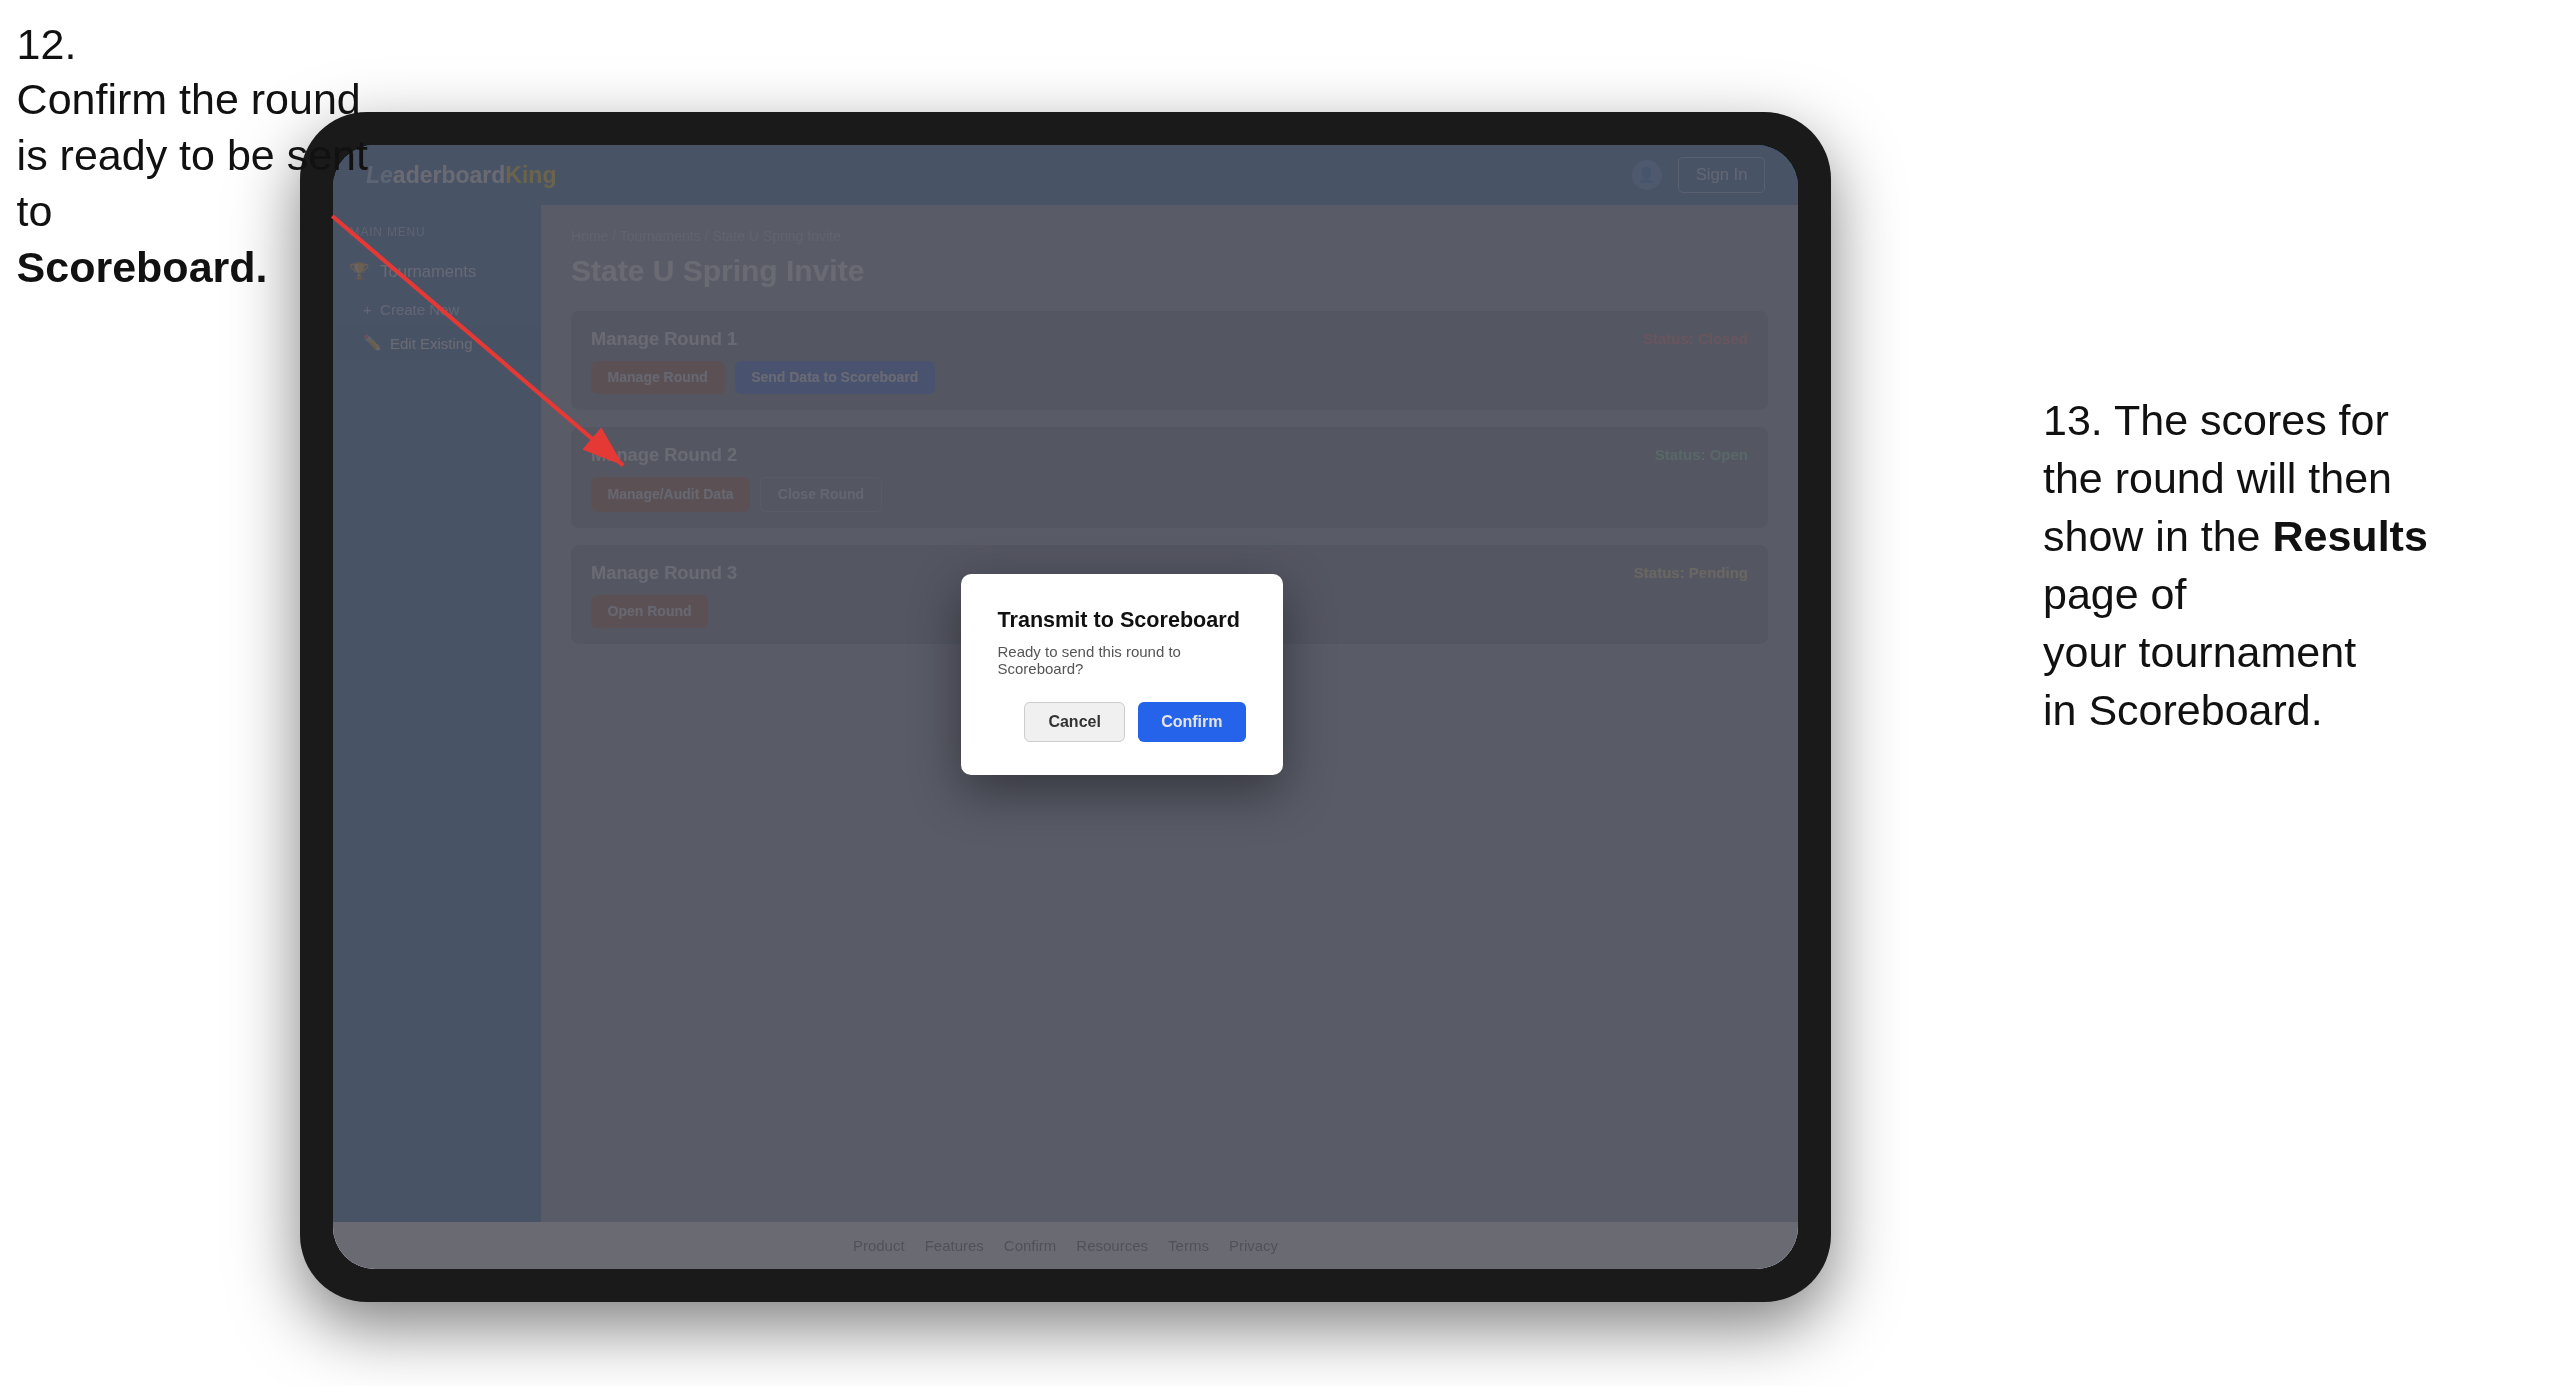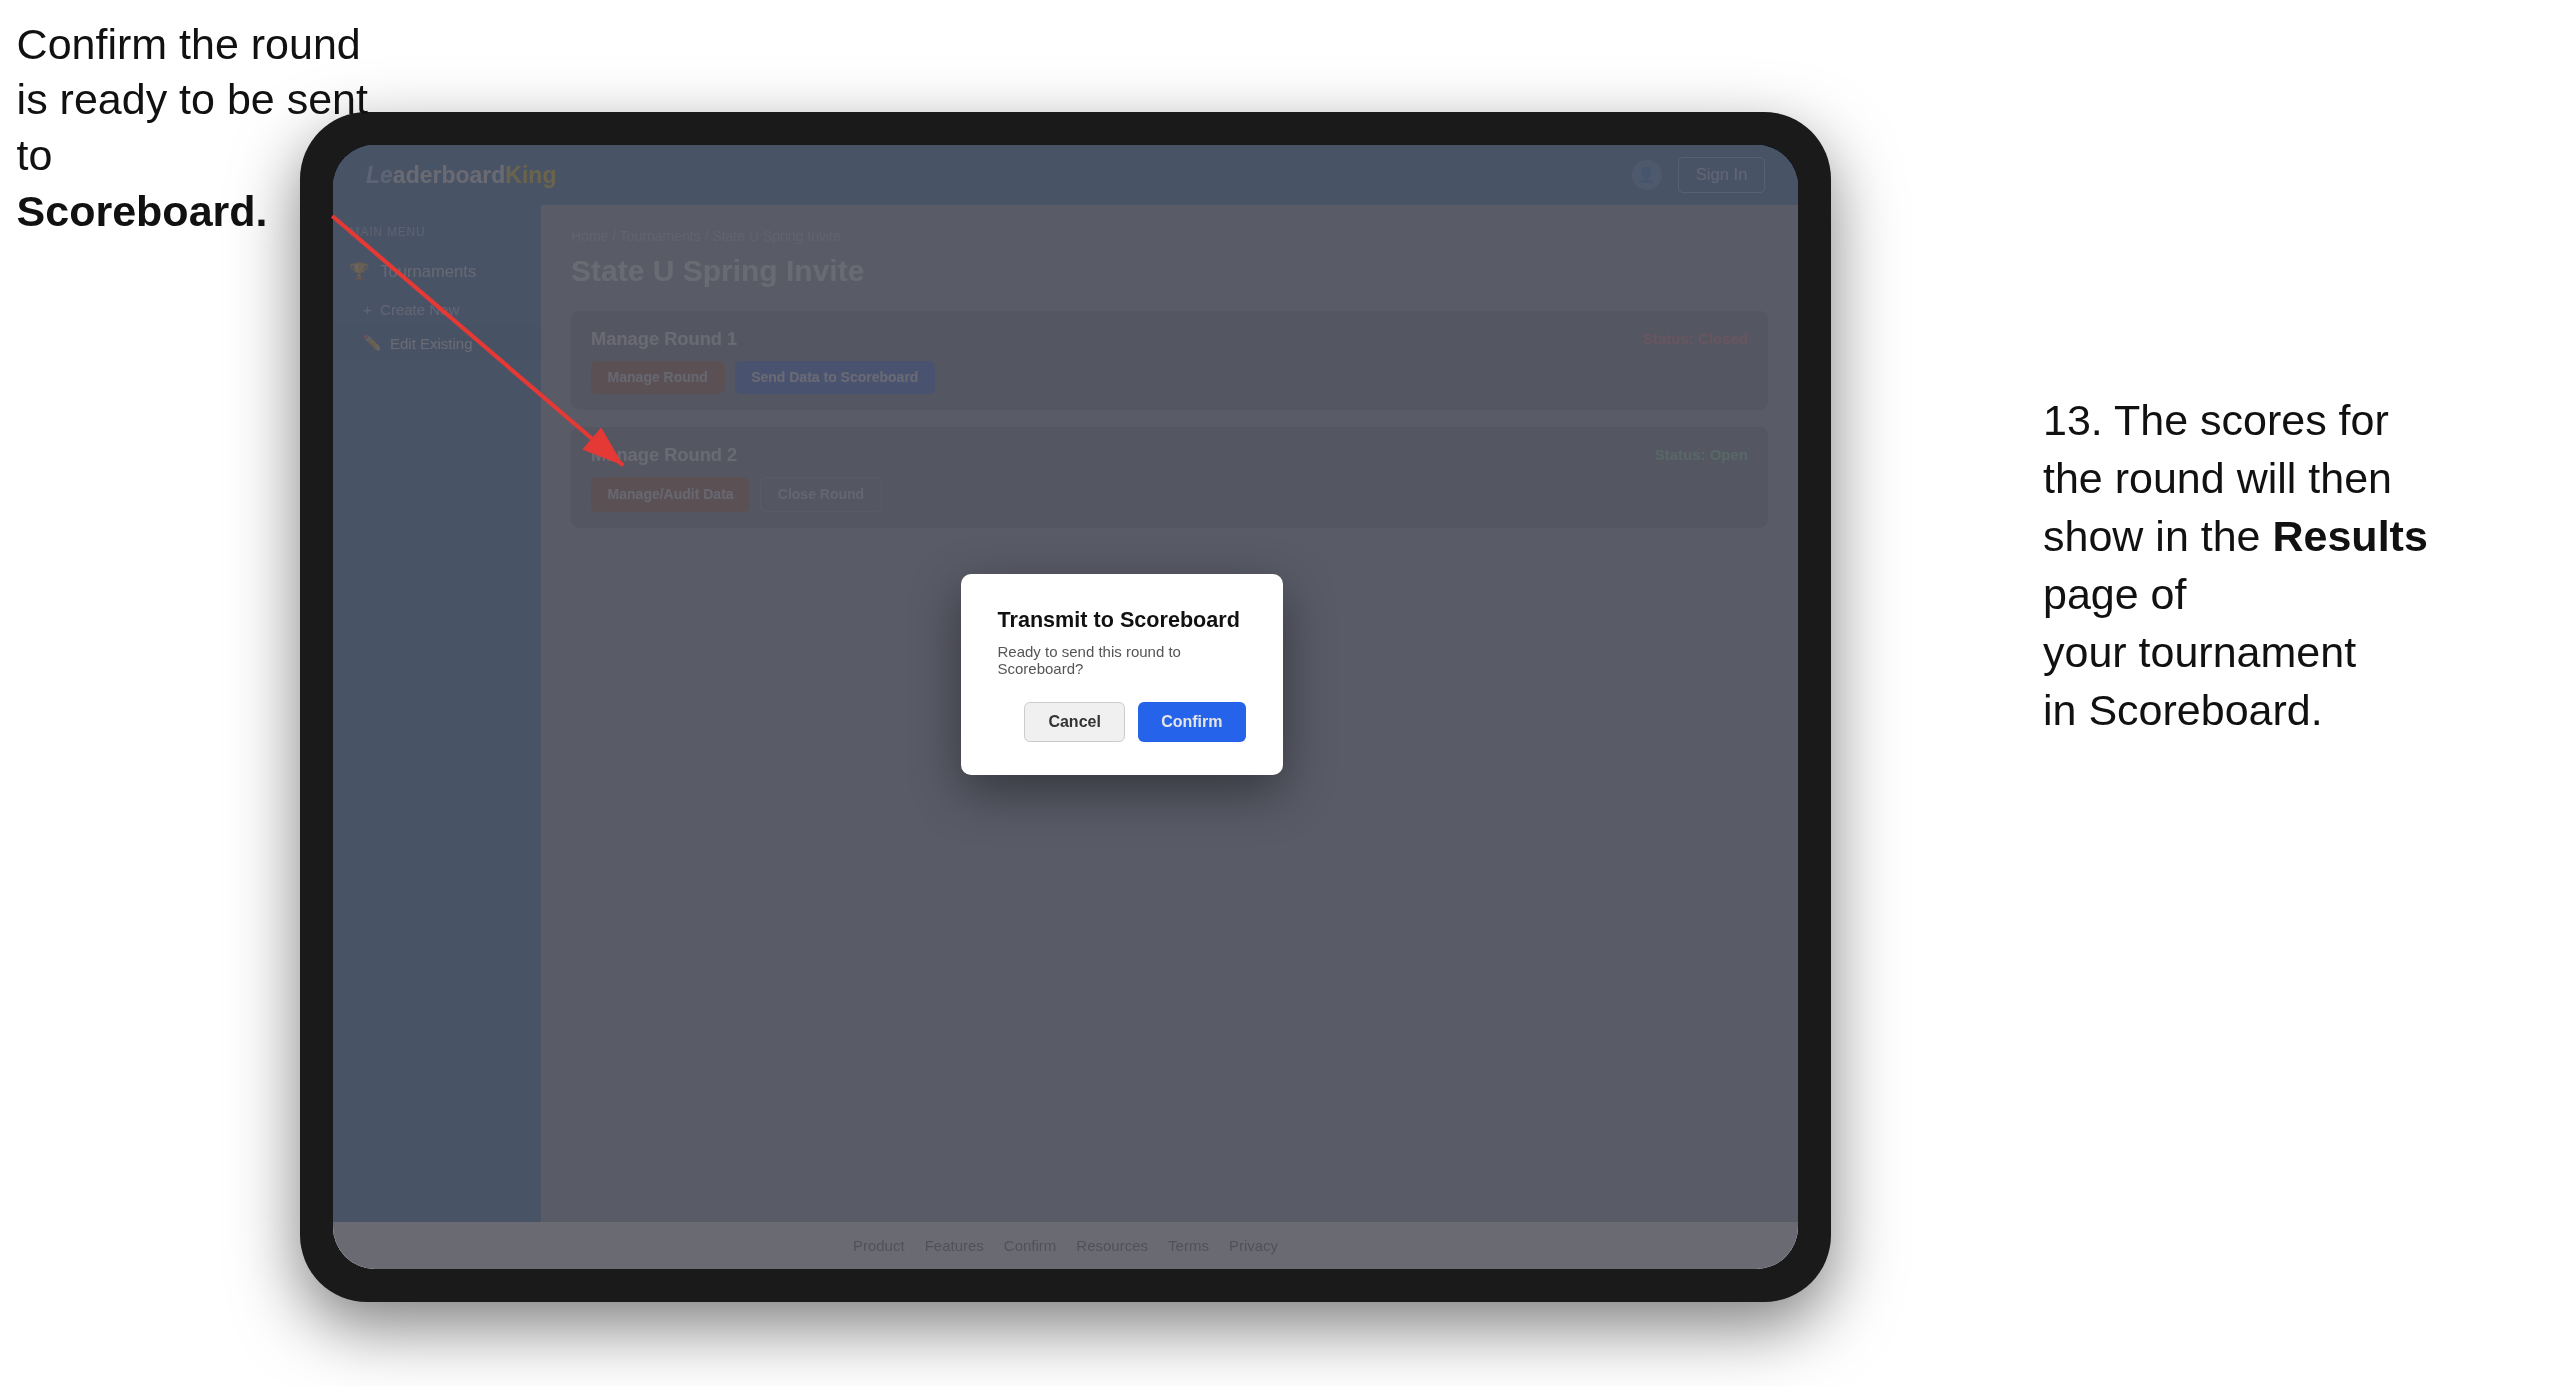--- a/index.html
+++ b/index.html
@@ -348,20 +348,21 @@
     .red-arrow {
       position: absolute;
       z-index: 30;
       pointer-events: none;
     }
   </style>
 </head>
 <body>
 
 <div class="annotation-top-left">
+  <div>12.</div>
   <span>Confirm the round</span><br>
   <span>is ready to be sent to</span><br>
   <strong>Scoreboard.</strong>
 </div>
 
 <div class="annotation-right">
   <span>13.</span>
   <span>The scores for</span><br>
   <span>the round will then</span><br>
   <span>show in the</span>
@@ -427,20 +428,29 @@
             <div class="round-header">
               <span class="round-title">Manage Round 2</span>
               <span class="status-badge status-open">Status: Open</span>
             </div>
             <div class="round-buttons">
               <button class="btn btn-brown">Manage/Audit Data</button>
               <button class="btn btn-outline">Close Round</button>
             </div>
           </div>
 
+          <div class="round-card">
+            <div class="round-header">
+              <span class="round-title">Manage Round 3</span>
+              <span class="status-badge status-pending">Status: Pending</span>
+            </div>
+            <div class="round-buttons">
+              <button class="btn btn-brown">Open Round</button>
+            </div>
+          </div>
         </div>
       </div>
 
       <div class="footer-bar">
         <span class="footer-link">Product</span>
         <span class="footer-link">Features</span>
         <span class="footer-link">Confirm</span>
         <span class="footer-link">Resources</span>
         <span class="footer-link">Terms</span>
         <span class="footer-link">Privacy</span>

